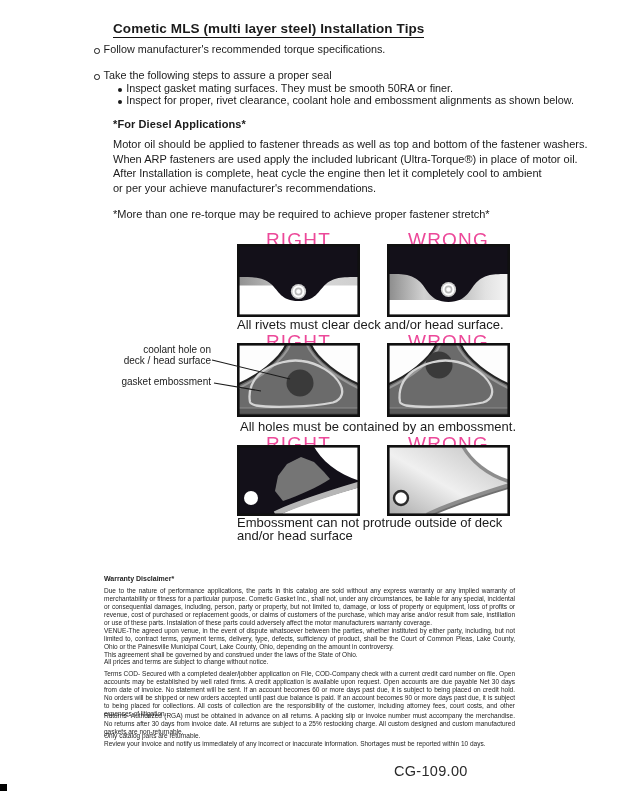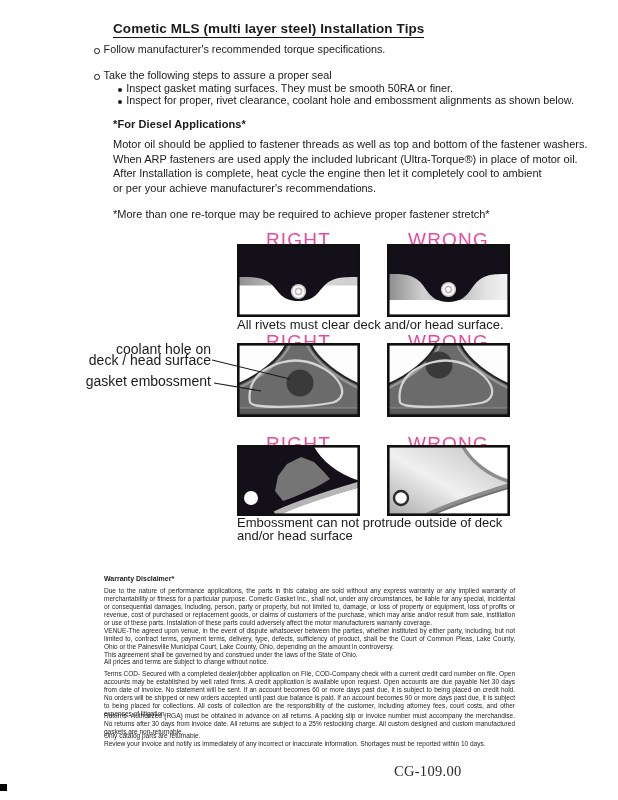--- a/index.html
+++ b/index.html
@@ -22,26 +22,26 @@
   .b-row.sub{left:118px;}
   .bullet-o{flex:none;width:3.6px;height:3.6px;border:1.1px solid var(--ink);border-radius:50%;margin:3.4px 4px 0 0;}
   .bullet-f{flex:none;width:4.2px;height:4.2px;background:var(--ink);border-radius:50%;margin:3.6px 4px 0 0;}
   
   .h2{left:113px;top:118px;font-size:11px;font-weight:bold;letter-spacing:.1px;}
   .para{position:absolute;left:113px;font-size:11px;line-height:15px;white-space:nowrap;}
   
   .rw-label{position:absolute;width:123px;text-align:center;font-size:19px;letter-spacing:1.2px;color:#ec4899;}
   .dbox{position:absolute;width:123px;height:auto;}
   .caption{position:absolute;font-size:13px;line-height:12.5px;color:var(--ink);}
-  .side-label{position:absolute;right:407px;text-align:right;font-size:14px;line-height:11px;white-space:nowrap;}
+  .side-label{position:absolute;right:407px;text-align:right;font-size:10px;line-height:11px;white-space:nowrap;}
   
   .legal{position:absolute;left:104px;width:411px;font-size:6.5px;line-height:8px;color:#242424;text-align:justify;}
   .legal.nojust{text-align:left;}
   .legal-h{position:absolute;left:104px;font-size:7px;font-weight:bold;color:#242424;}
-  .footer-code{position:absolute;left:394px;top:763px;font-size:14.5px;letter-spacing:.3px;color:#2a2a2a;font-family:Liberation Serif, serif;}
+  .footer-code{position:absolute;left:394px;top:763px;font-size:14.5px;letter-spacing:.3px;color:#2a2a2a;}
   .corner-mark{position:absolute;left:0;top:784px;width:7px;height:7px;background:#000;}
   svg{display:block;}
 </style>
 </head>
 <body>
 
 <div id="page">
 
   <div class="abs title">Cometic MLS (multi layer steel) Installation Tips</div>
 
@@ -166,20 +166,21 @@
       <path d="M13,59 C11,48 15,36 26,28 C38,20 53,16 65,18 C81,20 97,30 103,41 C107,48 106,56 96,59.5 C74,64.5 31,64.5 19,62.5 C15.5,61.5 13.5,61 13,59 Z" stroke="#d4d4d4" stroke-width="2.3" fill="none"></path>
       <rect x="1.3" y="1.3" width="120.4" height="71.4" fill="none" stroke="#101010" stroke-width="2.6"></rect>
     </svg>
   </div>
 
   <svg class="abs" style="left:110px;top:330px" width="200" height="70" viewBox="0 0 200 70">
     <line x1="102" y1="30" x2="180" y2="49" stroke="#1b1b1b" stroke-width="1.1"></line>
     <line x1="104" y1="53" x2="151" y2="61" stroke="#1b1b1b" stroke-width="1.1"></line>
   </svg>
 
+  <div class="caption" style="left:240px;top:421px">All holes must be contained by an embossment.</div>
 
   <div class="rw-label" style="left:237px;top:433px">RIGHT</div>
   <div class="rw-label" style="left:387px;top:433px">WRONG</div>
 
   <div class="dbox" style="left:237px;top:445px">
     <svg width="123" height="71" viewBox="0 0 123 71">
       <rect width="123" height="71" fill="#ffffff"></rect>
       <path d="M0,0 L76,0 C84,15 100,29 123,36 L123,42 C96,50 63,59 40,71 L0,71 Z" fill="#131019"></path>
       <path d="M38,69 C62,57.5 95,47.5 122,39.5" stroke="#b6b6b6" stroke-width="5.5" fill="none"></path>
       <path d="M46,56 L38,46 L41,31 L50,19 L64,12 L77,17 L87,27 L93,34 C81,42 63,50 46,56 Z" fill="#757575"></path>

